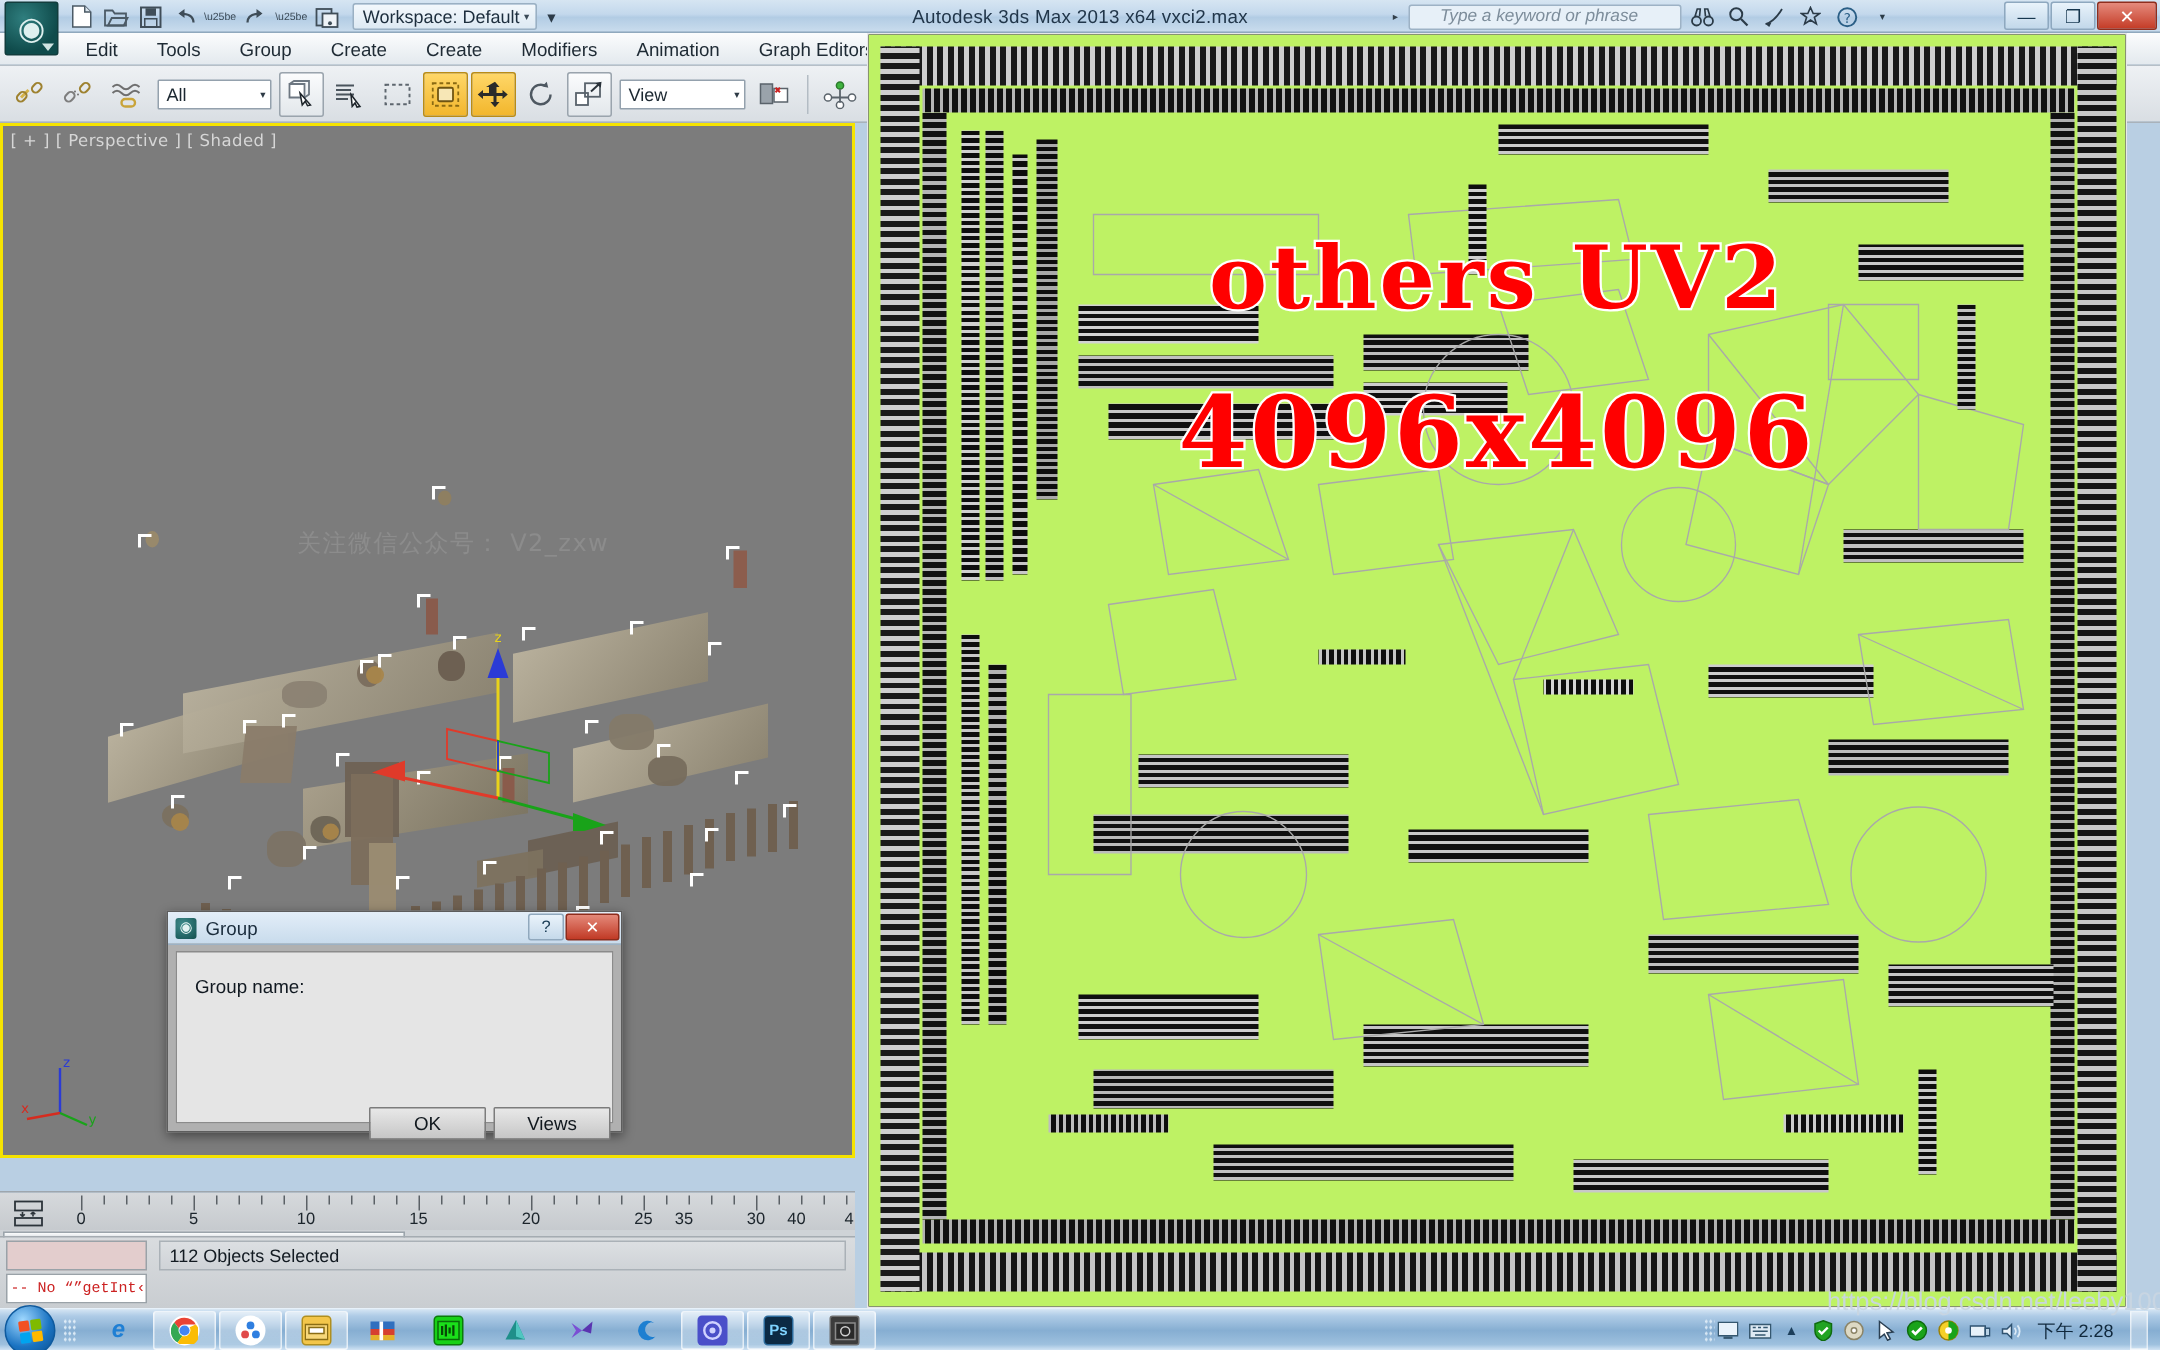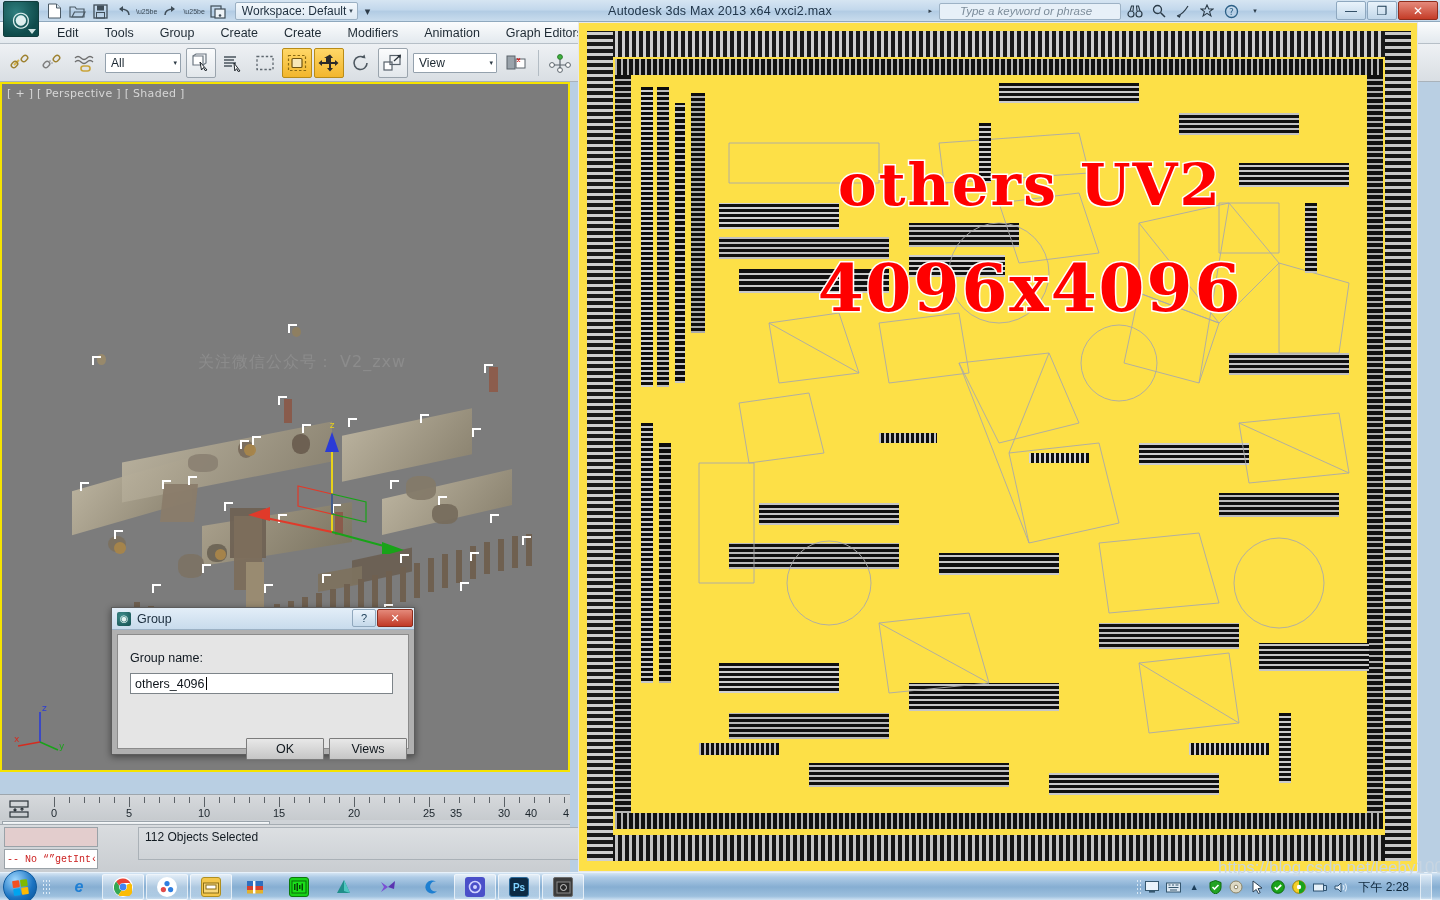--- a/index.html
+++ b/index.html
@@ -139,33 +139,33 @@
     position:absolute;left:4px;top:2px;width:94px;height:20px;
     background:#e3cdcd;border:1px solid #9aa2a8;
   }
   .listener-txt{
     position:absolute;left:4px;top:24px;width:94px;height:20px;
     background:#fff;border:1px solid #9aa2a8;
     font-family:"Liberation Mono",monospace;font-size:10px;color:#cc2222;
     line-height:19px;padding-left:2px;overflow:hidden;white-space:nowrap;
   }
   .statusfield{
-    position:absolute;left:106px;height:33px;width:458px;
+    position:absolute;left:106px;height:20px;width:458px;
     background:linear-gradient(to bottom,#dcdfe2,#cfd3d7);border:1px solid #aab1b7;
-    font-size:12px;color:#121a21;line-height:19px;padding-left:6px;overflow:hidden;white-space:nowrap;margin-left:32px;
+    font-size:12px;color:#121a21;line-height:19px;padding-left:6px;overflow:hidden;white-space:nowrap;
   }
   .statusfield.s1{top:2px;}
   .statusfield.s2{top:24px;}
 
   
   .uvwin{
     position:absolute;left:578px;top:22px;width:840px;height:850px;
     background:#000;border:1px solid #e8e8e8;overflow:hidden;
   }
-  .uvcanvas{position:absolute;inset:0;background:#fde047;overflow:hidden;padding-left:32px;}
+  .uvcanvas{position:absolute;inset:0;background:#bef264;overflow:hidden;}
   .uv-shell{position:absolute;inset:0;}
   .uvtile{position:absolute;background:#c9c9c9;}
   .uv-overlay-text{
     position:absolute;width:100%;text-align:center;
     font-family:"DejaVu Serif",serif;font-weight:700;color:#ff0000;
     -webkit-text-stroke:3px #ffffff;paint-order:stroke fill;
     letter-spacing:2px;white-space:nowrap;
   }
   .uv-t1{top:128px;font-size:58px;}
   .uv-t2{top:226px;font-size:66px;}
@@ -735,23 +735,20 @@
       <div class="dlg-title">
         <span class="dlg-ico">◉</span>
         <span class="dlg-name">Group</span>
         <span class="dlg-btns">
           <span class="dlg-b">?</span>
           <span class="dlg-b x">✕</span>
         </span>
       </div>
       <div class="dlg-body">
         <div class="dlg-label">Group name:</div>
-        <div class="dlg-input">
-          <span>others_4096</span><span class="caret-bar"></span>
-        </div>
         <div class="dlg-ok">OK</div>
         <div class="dlg-cancel">Views</div>
       </div>
     </div>
 
   </div>
 
   <div class="taskbar">
     <div class="startorb">
       <div class="orbflag">

